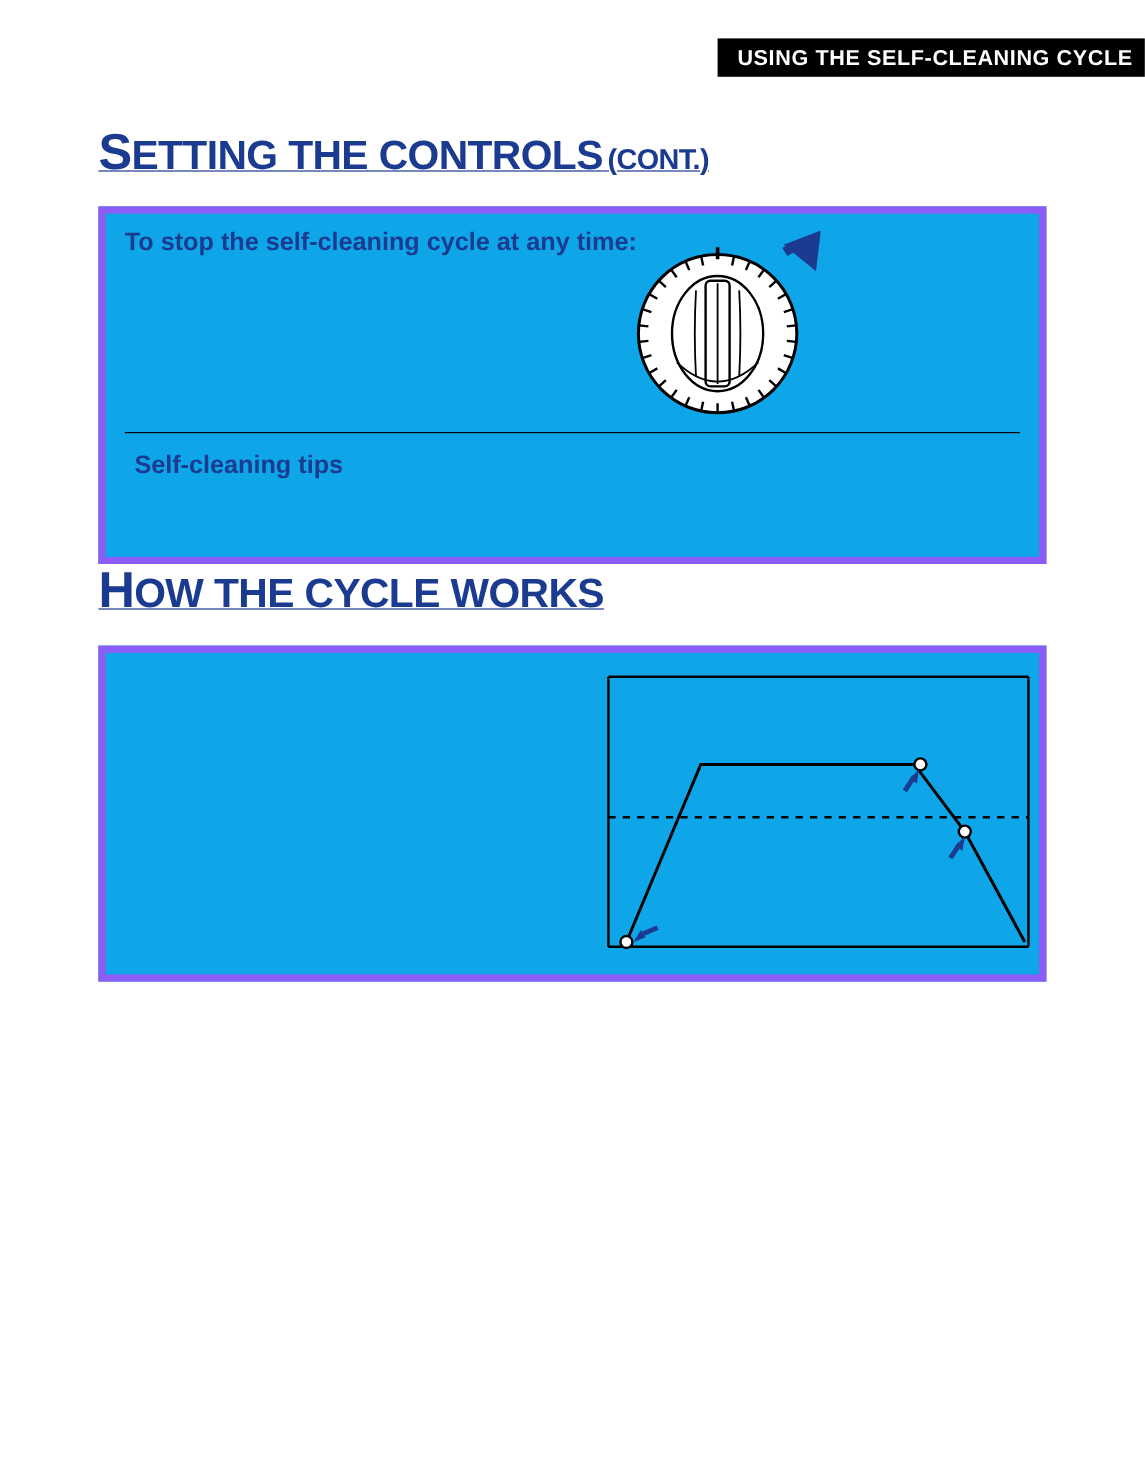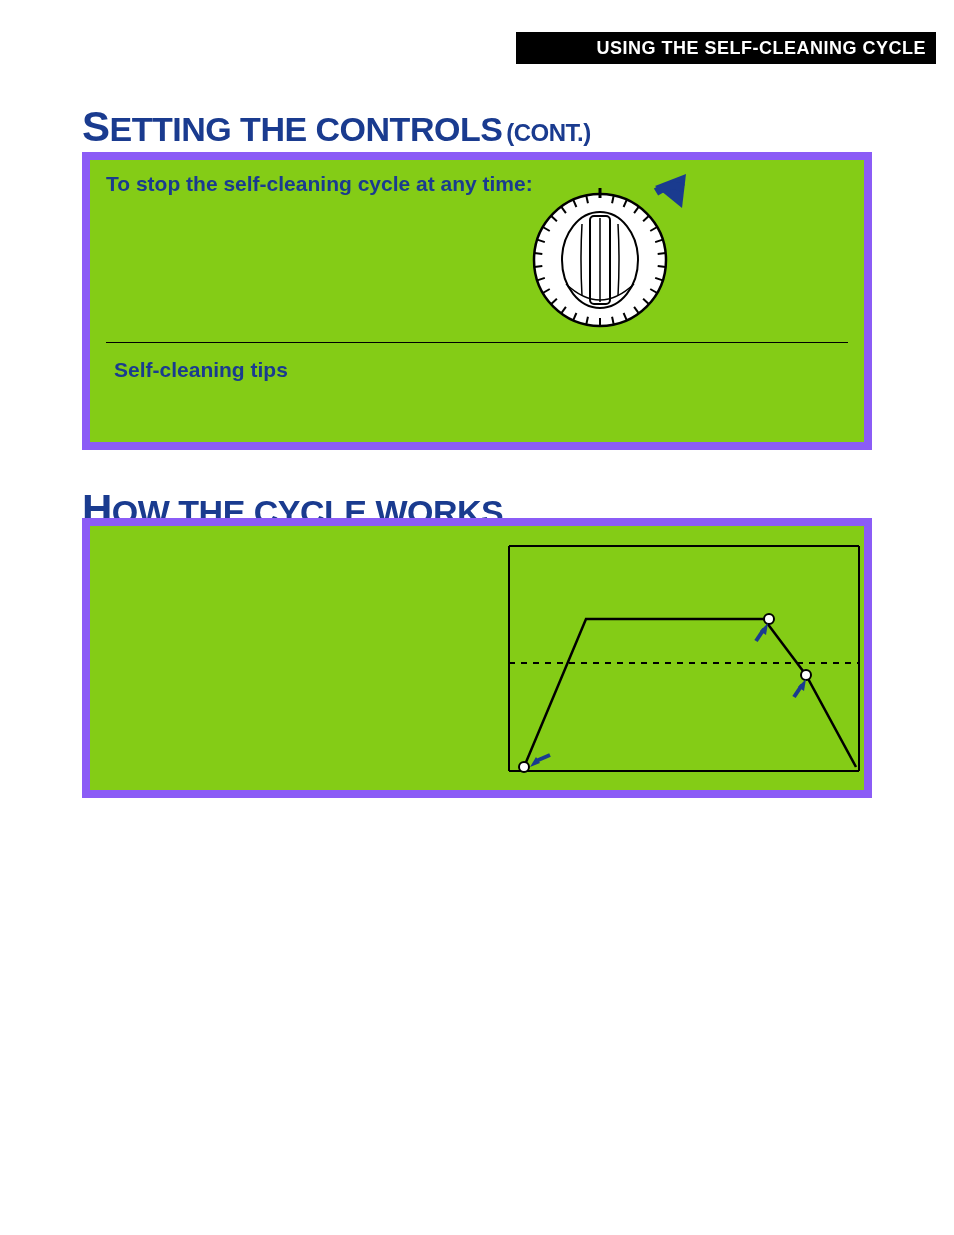--- a/index.html
+++ b/index.html
@@ -6,52 +6,54 @@
   body {
     width: 954px;
     height: 1235px;
     background: #ffffff;
     font-family: Arial, Helvetica, sans-serif;
     position: relative;
   }
   .header-bar {
     position: absolute;
     top: 32px;
-    right: 18px;
-    width: 420px;
+    right: 0;
+    width: 356px;
     height: 32px;
     background: #000000;
     color: #ffffff;
     font-weight: 800;
     font-stretch: condensed;
     letter-spacing: 0.5px;
     font-size: 18px;
     display: flex;
     align-items: center;
     justify-content: flex-end;
     padding-right: 10px;
     font-family: "Arial Narrow", Arial, sans-serif;
   }
   .section-title {
     position: absolute;
     left: 82px;
     color: #1a3b8f;
     font-family: "Arial Narrow", Arial, sans-serif;
     font-weight: 900;
     letter-spacing: -0.5px;
+    text-decoration: underline;
   }
   .section-title .big { font-size: 42px; }
   .section-title .rest { font-size: 34px; vertical-align: baseline; }
   .section-title .cont { font-size: 24px; font-weight: 800; }
   .title1 { top: 103px; }
-  .title2 { top: 468px; margin-top: 18px; }
+  .title2 { top: 468px; }
   .box {
     position: absolute;
-    border: 8px solid #8b5cf6;
-    background: #84cc16;
+    border: 6px solid #8b5cf6;
+    background: #0ea5e9;
+    margin-top: 20px;
   }
   .box1 {
     top: 152px;
     left: 82px;
     width: 790px;
     height: 298px;
   }
   .box2 {
     top: 518px;
     left: 82px;

